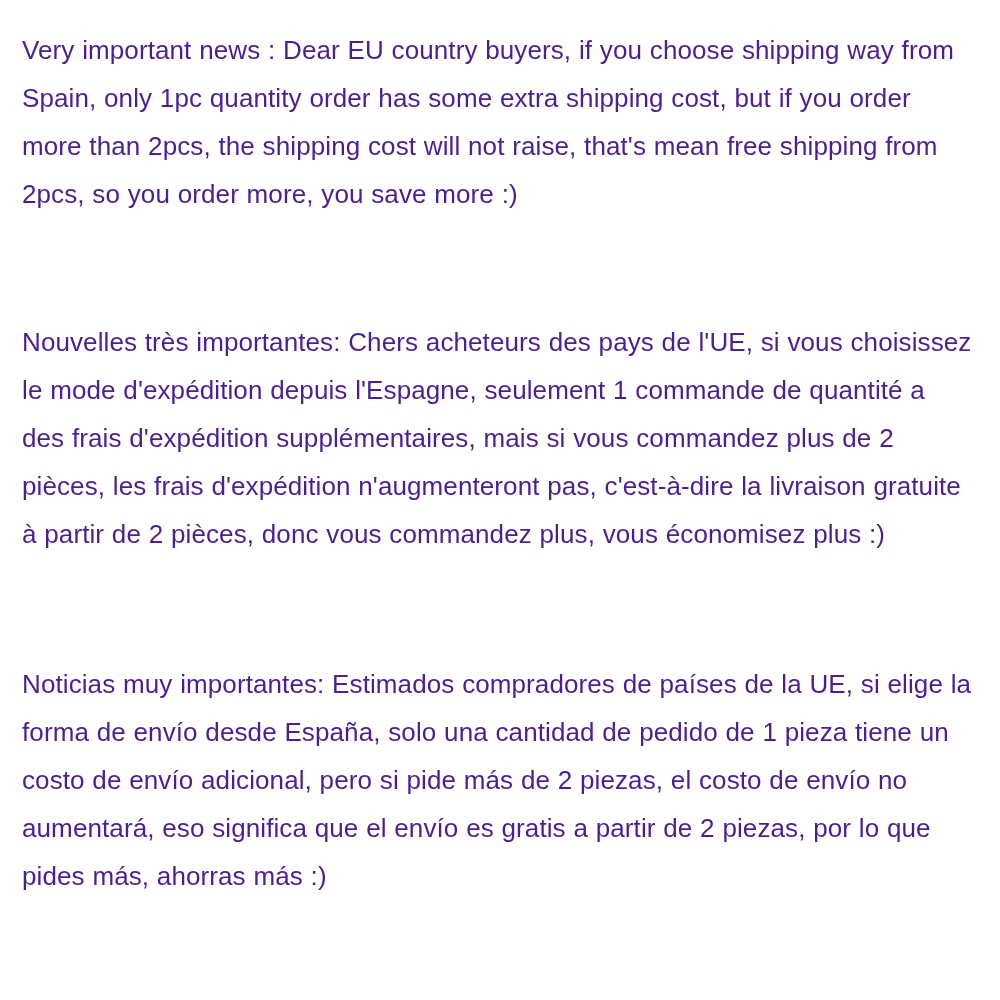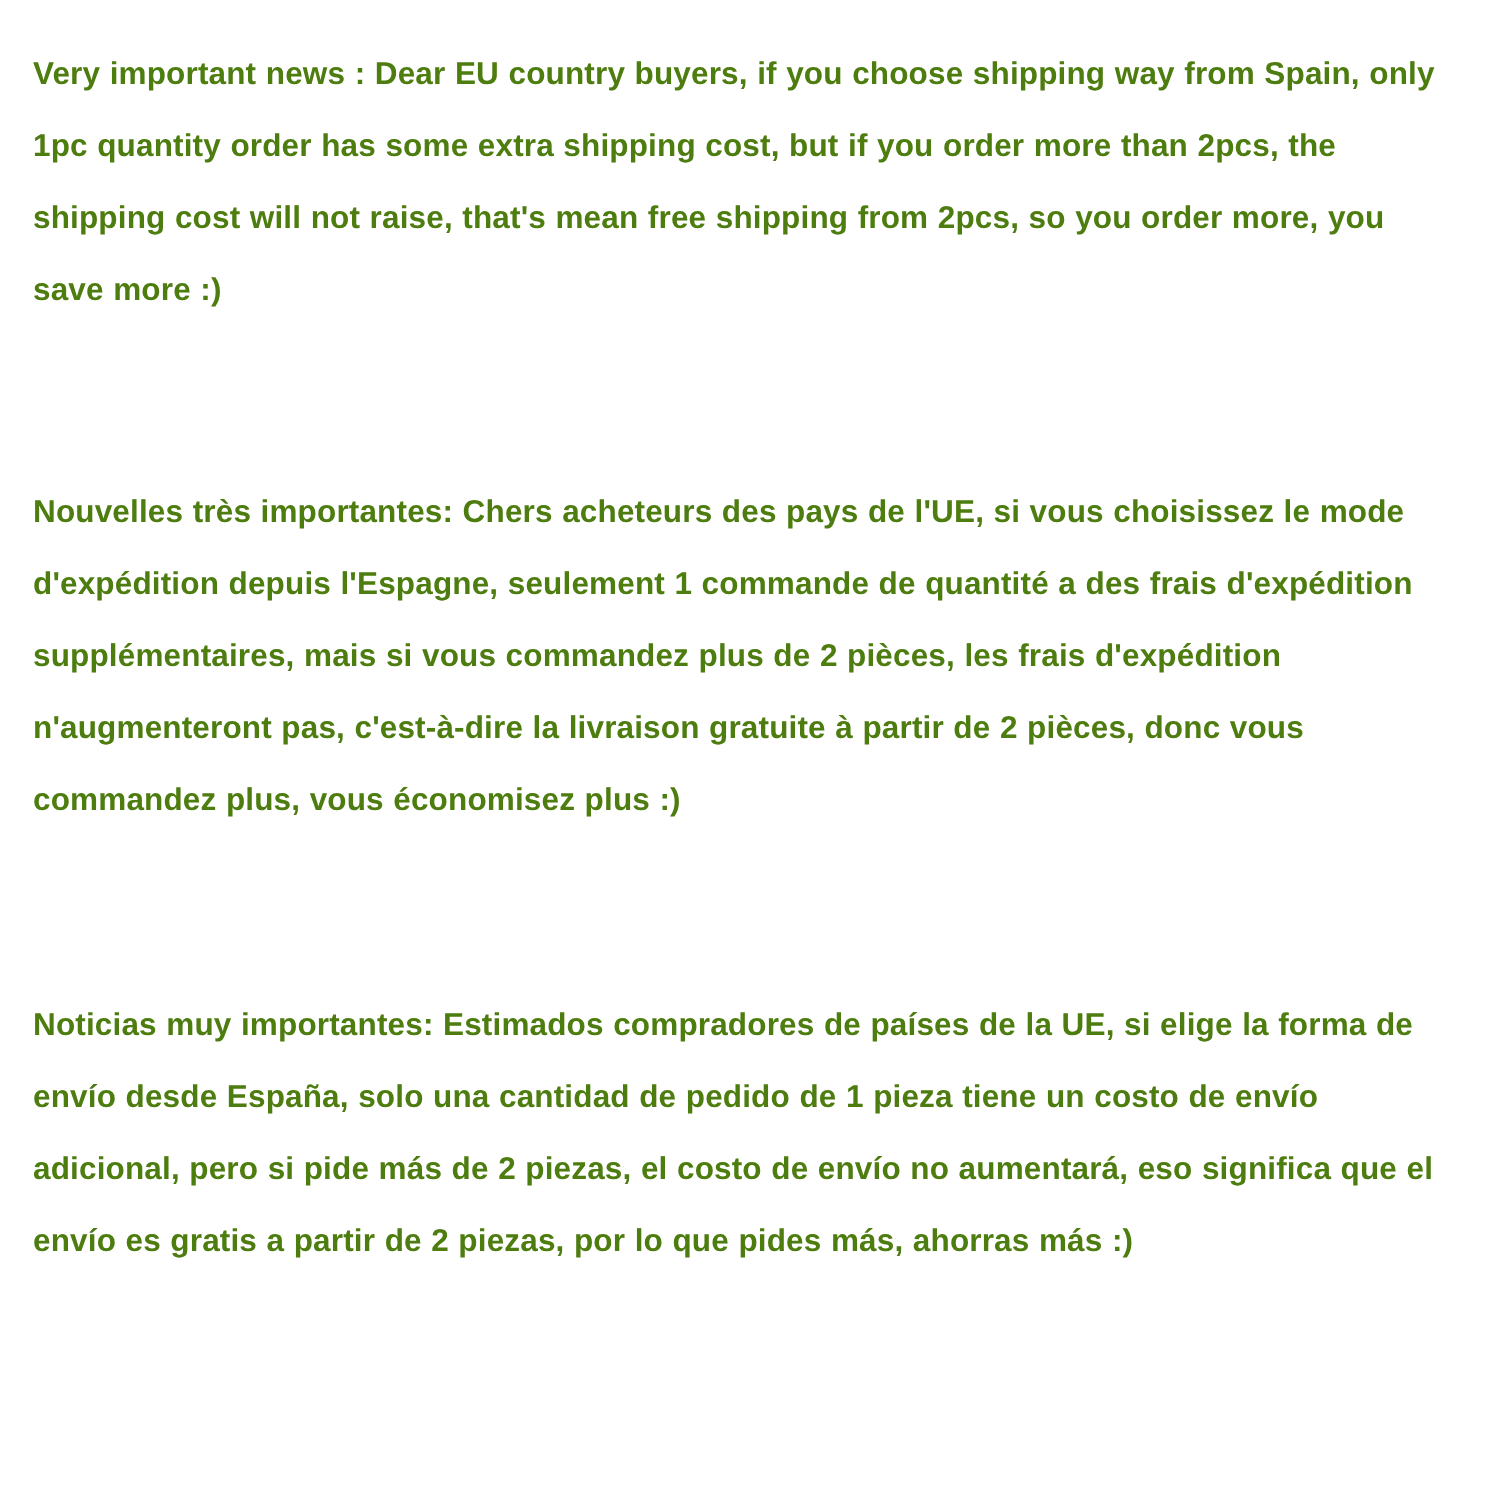--- a/index.html
+++ b/index.html
@@ -14,25 +14,25 @@
     overflow: hidden;
   }
   .page {
     box-sizing: border-box;
     width: 1000px;
     height: 1000px;
     padding: 26px 22px 0 22px;
     background: #ffffff;
   }
   .notice-block {
-    color: #4d7c0f;
-    font-size: 21px;
+    color: #4c1d95;
+    font-size: 26px;
     line-height: 48px;
     letter-spacing: 0.1px;
-    font-weight: 700;
+    font-weight: 400;
     word-spacing: 0.4px;
   }
   .notice-block.english {
     margin: 0 0 0 0;
     padding-right: 18px;
   }
   .notice-block.french {
     margin: 100px 0 0 0;
     padding-right: 6px;
   }

